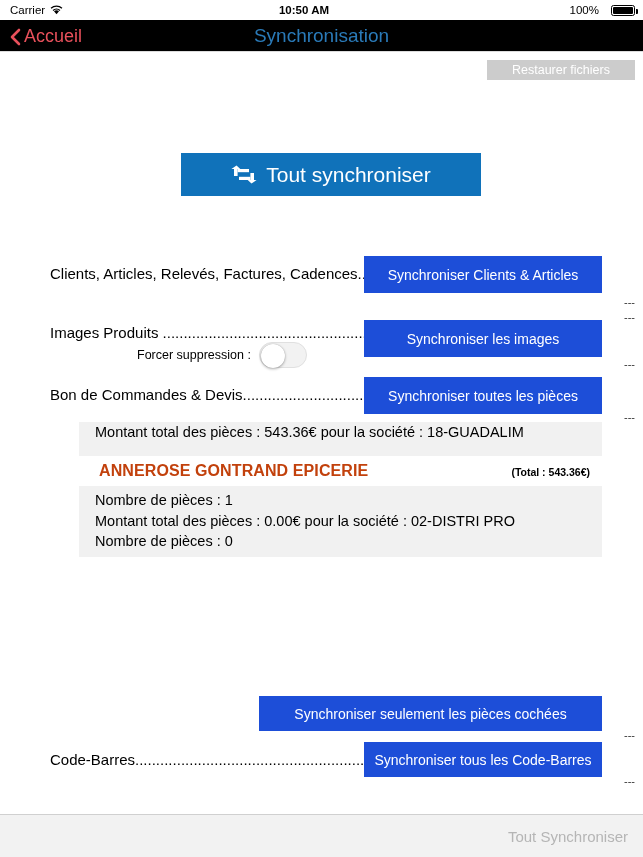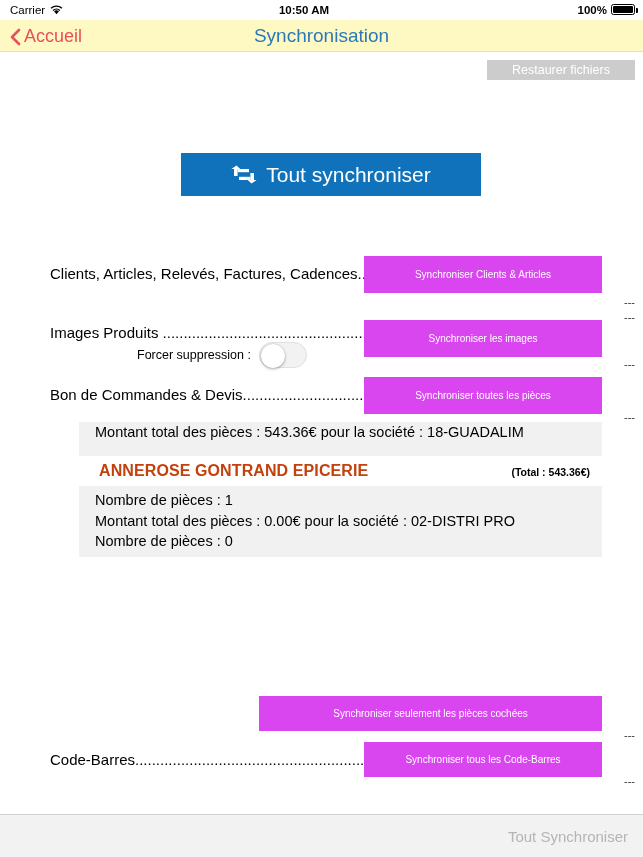--- a/index.html
+++ b/index.html
@@ -11,31 +11,31 @@
   }
   .screen { position: relative; width: 643px; height: 857px; background:#fff; }
 
   
   .statusbar {
     position: absolute; top:0; left:0; width:643px; height:20px;
     display:flex; align-items:center; font-size:11.5px; color:#000;
   }
   .sb-left { position:absolute; left:10px; display:flex; align-items:center; gap:5px; }
   .sb-center { position:absolute; left:0; width:608px; text-align:center; font-weight:bold; font-size:11.5px;}
-  .sb-right { position:absolute; right:8px; display:flex; align-items:flex-start; gap:4px;font-weight:bold; }
+  .sb-right { position:absolute; right:8px; display:flex; align-items:center; gap:12px; }
   .wifi-icon { display:inline-block; width:12px; height:10px; position:relative; }
   .wifi-icon svg { display:block; }
   .battery { width:24px; height:11px; border:1.3px solid #000; border-radius:2.5px; position:relative; }
   .battery::after { content:""; position:absolute; right:-3.5px; top:3px; width:2px; height:5px; background:#000; border-radius:0 1px 1px 0;}
   .battery .fill { position:absolute; left:1px; top:1px; bottom:1px; right:1px; background:#000; border-radius:1px; }
 
   
   .navbar {
     position:absolute; top:20px; left:0; width:643px; height:32px;
-    background:#fef9c3; border-bottom:1px solid #dcdcdc;
+    background:#000000; border-bottom:1px solid #dcdcdc;
   }
   .nav-back {
     position:absolute; left:10px; top:0; height:32px;
     display:flex; align-items:center; gap:4px;
     color:#e8505b; font-size:18px; cursor:pointer;
   }
   .chev {
     display:inline-block; width:10px; height:16px; position:relative;
   }
   .chev svg { display:block; }
@@ -62,22 +62,22 @@
     display:flex; align-items:center; justify-content:center; gap:9px;
     font-size:21px; border:none; cursor:pointer;
   }
   .retweet-icon { width:26px; height:19px; display:block; }
 
   
   .row-label {
     position:absolute; font-size:15px; color:#000; white-space:nowrap;
   }
   .btn-gray {
-    position:absolute; background:#d946ef; color:#ffffff;
-    font-size:10px; display:flex; align-items:center; justify-content:center;
+    position:absolute; background:#1d4ed8; color:#ffffff;
+    font-size:14px; display:flex; align-items:center; justify-content:center;
     border:none; cursor:default; text-align:center;
   }
   .status-dash {
     position:absolute; right:8px; font-size:11px; color:#333;
     letter-spacing:0px; text-align:right;
   }
 
   
   .toggle-label { position:absolute; font-size:12.5px; color:#000; }
   .toggle {

